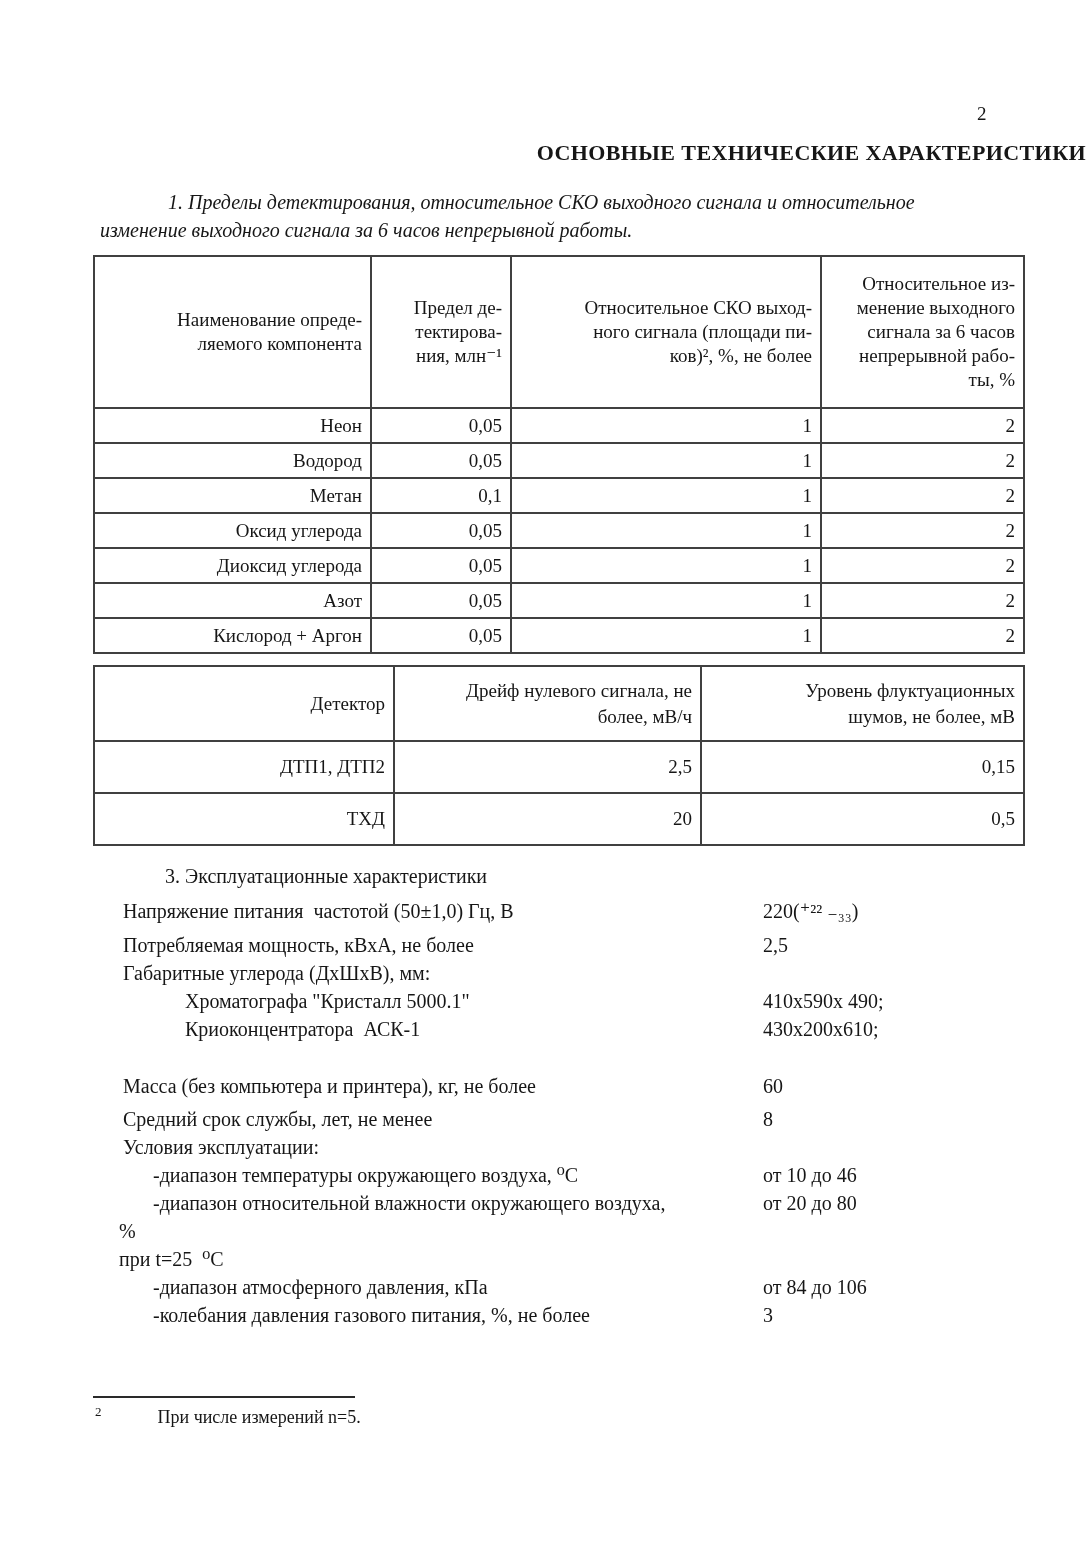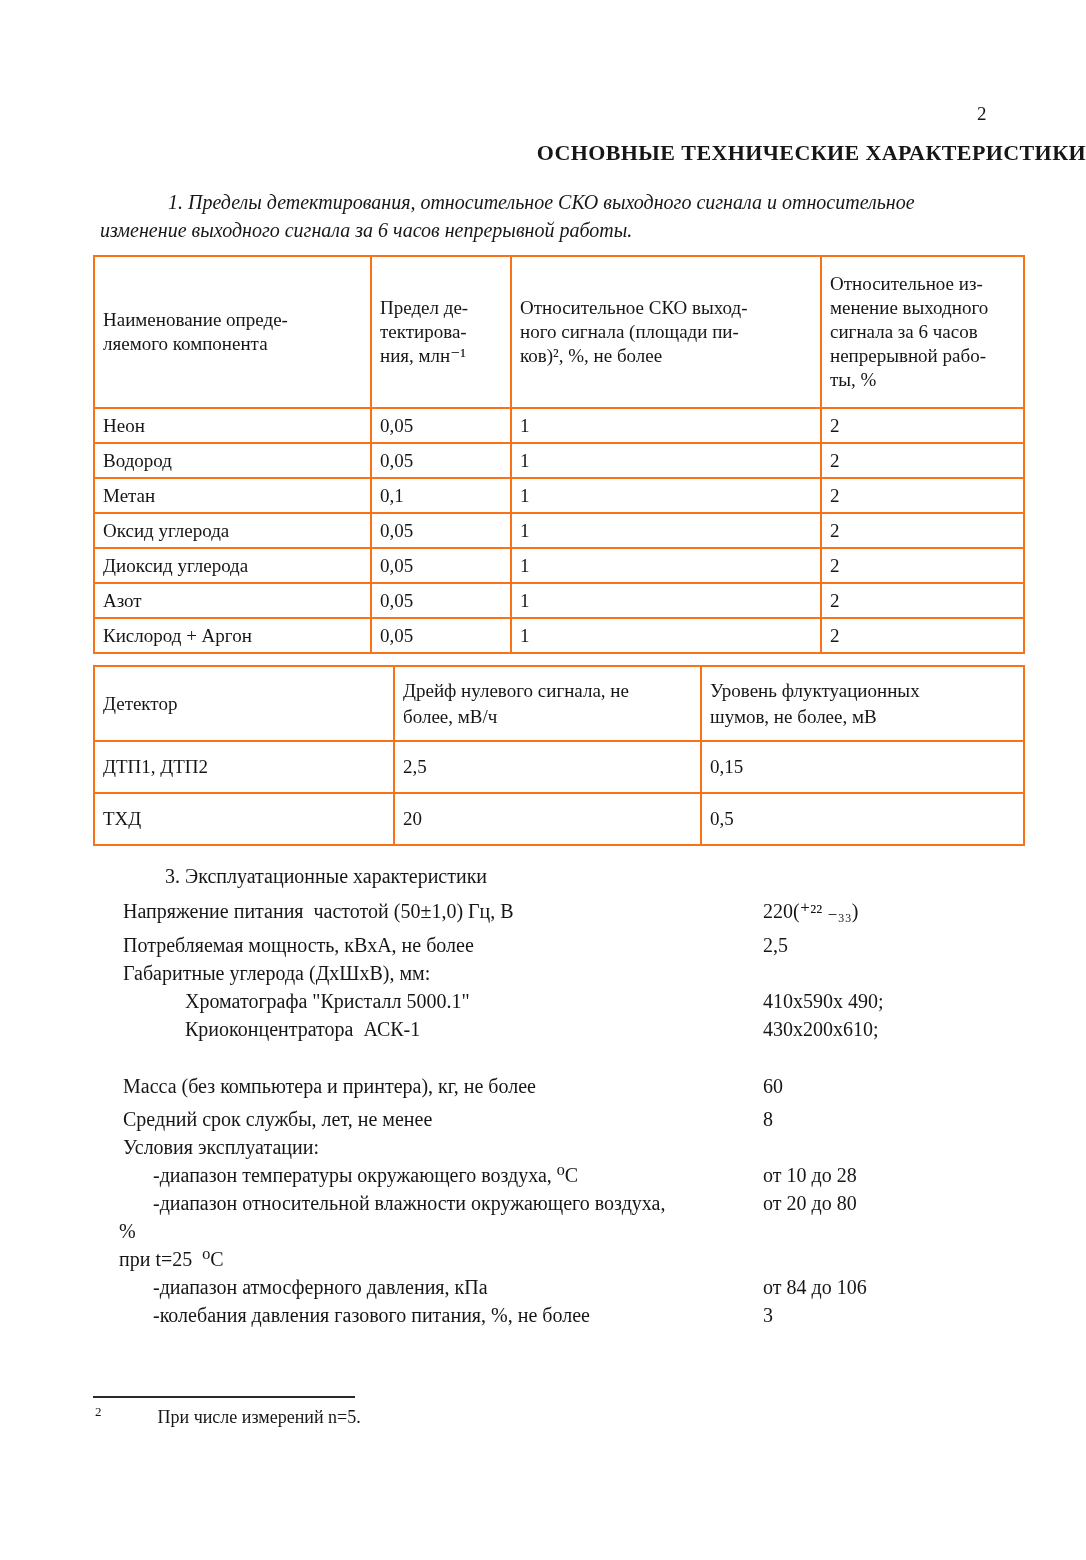--- a/index.html
+++ b/index.html
@@ -32,22 +32,22 @@
     font-style:italic;
   }
   table{
     border-collapse:collapse;
     table-layout:fixed;
     margin:11px 0 0 93px;
     width:930px;
     font-size:19px;
   }
   th,td{
-    border:2px solid #f97316;
-    text-align:left;vertical-align:middle;
+    border:2px solid #404040;
+    text-align:right;vertical-align:middle;
     padding:0 8px;
     font-weight:normal;
   }
   th{white-space:pre-line;line-height:24px;}
   .t1 th{height:150px;}
   .t1 td{height:33px;}
   .t2 th{height:73px;line-height:26px;}
   .t2 td{height:50px;}
   .sec-head{
     font-size:20px;line-height:26px;
@@ -228,21 +228,21 @@
     <div class="spec-row">
       <span class="spec-label">Средний срок службы, лет, не менее</span>
       <span class="spec-value">8</span>
     </div>
     <div class="spec-row">
       <span class="spec-label">Условия эксплуатации:</span>
       <span class="spec-value"></span>
     </div>
     <div class="spec-row indent-dash">
       <span class="spec-label">-диапазон температуры окружающего воздуха, ⁰С</span>
-      <span class="spec-value">от 10 до 28</span>
+      <span class="spec-value">от 10 до 46</span>
     </div>
     <div class="spec-row indent-dash">
       <span class="spec-label">-диапазон относительной влажности окружающего воздуха,</span>
       <span class="spec-value">от 20 до 80</span>
     </div>
     <div class="spec-row flush">
       <span class="spec-label">%</span>
       <span class="spec-value"></span>
     </div>
     <div class="spec-row flush">

